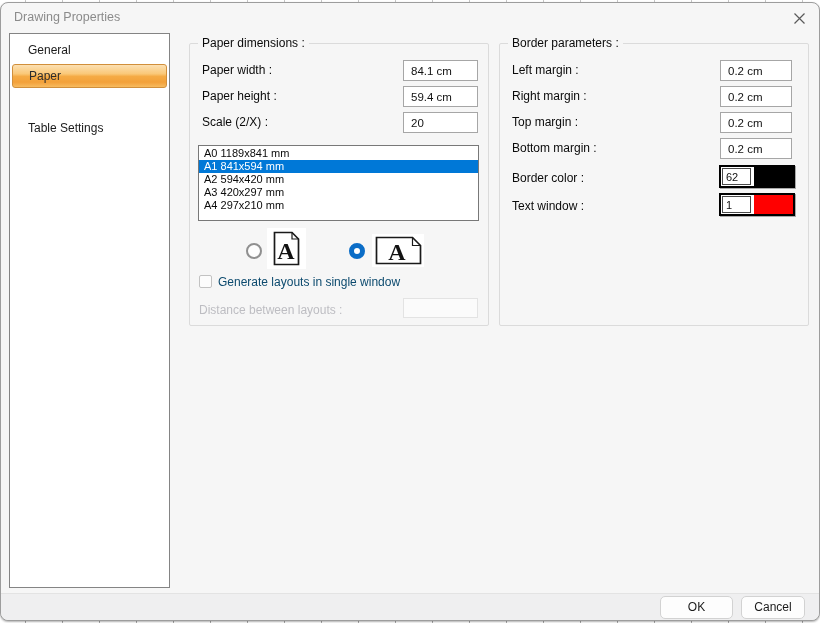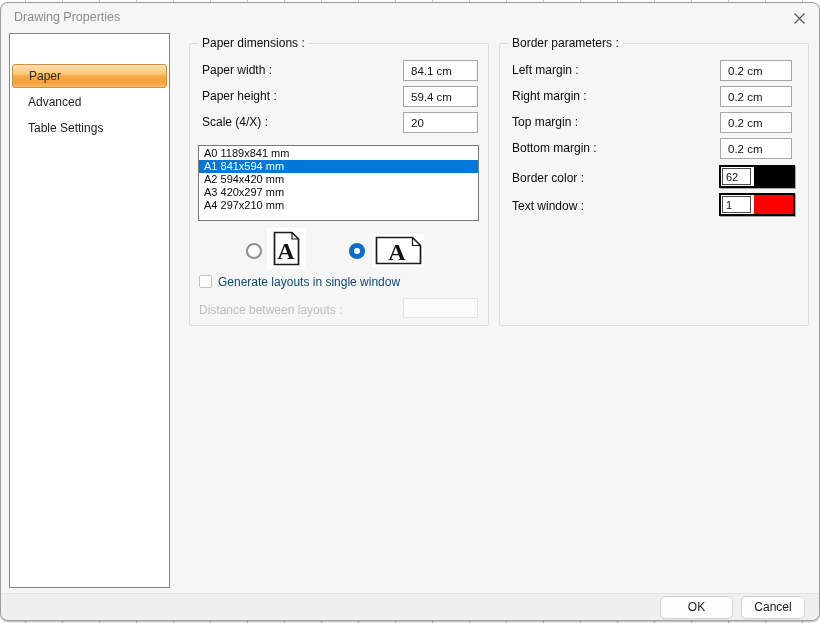--- a/index.html
+++ b/index.html
@@ -149,35 +149,35 @@
 <div class="dialog">
 
   <div class="titlebar">
     <span class="title">Drawing Properties</span>
     <svg class="close" viewBox="0 0 13 13">
       <path d="M1.5,1.5 L11.5,11.5 M11.5,1.5 L1.5,11.5" stroke="#5a5a5a" stroke-width="1.2" fill="none"></path>
     </svg>
   </div>
 
   <div class="sidebar">
+    <div class="side-item" style="top:4px">General</div>
     <div class="side-item selected" style="top:30px">Paper</div>
-    <div class="side-item" style="top:56px">Advanced</div>
     <div class="side-item" style="top:82px">Table Settings</div>
   </div>
 
   <div class="group" style="left:188px;top:40px;width:300px;height:283px;">
     <span class="group-label">Paper dimensions :</span>
 
     <span class="lbl" style="left:12px;top:18px;">Paper width :</span>
     <input class="inp" style="left: 213px; top: 16px; width: 75px;" value="84.1 cm">
 
     <span class="lbl" style="left:12px;top:44px;">Paper height :</span>
     <input class="inp" style="left: 213px; top: 42px; width: 75px;" value="59.4 cm">
 
-    <span class="lbl" style="left:12px;top:70px;">Scale (4/X) :</span>
+    <span class="lbl" style="left:12px;top:70px;">Scale (2/X) :</span>
     <input class="inp" style="left: 213px; top: 68px; width: 75px;" value="20">
 
     <div class="listbox">
       <div class="ls-row">A0 1189x841 mm</div>
       <div class="ls-row selected" style="background: rgb(0, 120, 215);">A1 841x594 mm</div>
       <div class="ls-row">A2 594x420 mm</div>
       <div class="ls-row">A3 420x297 mm</div>
       <div class="ls-row">A4 297x210 mm</div>
     </div>
 

